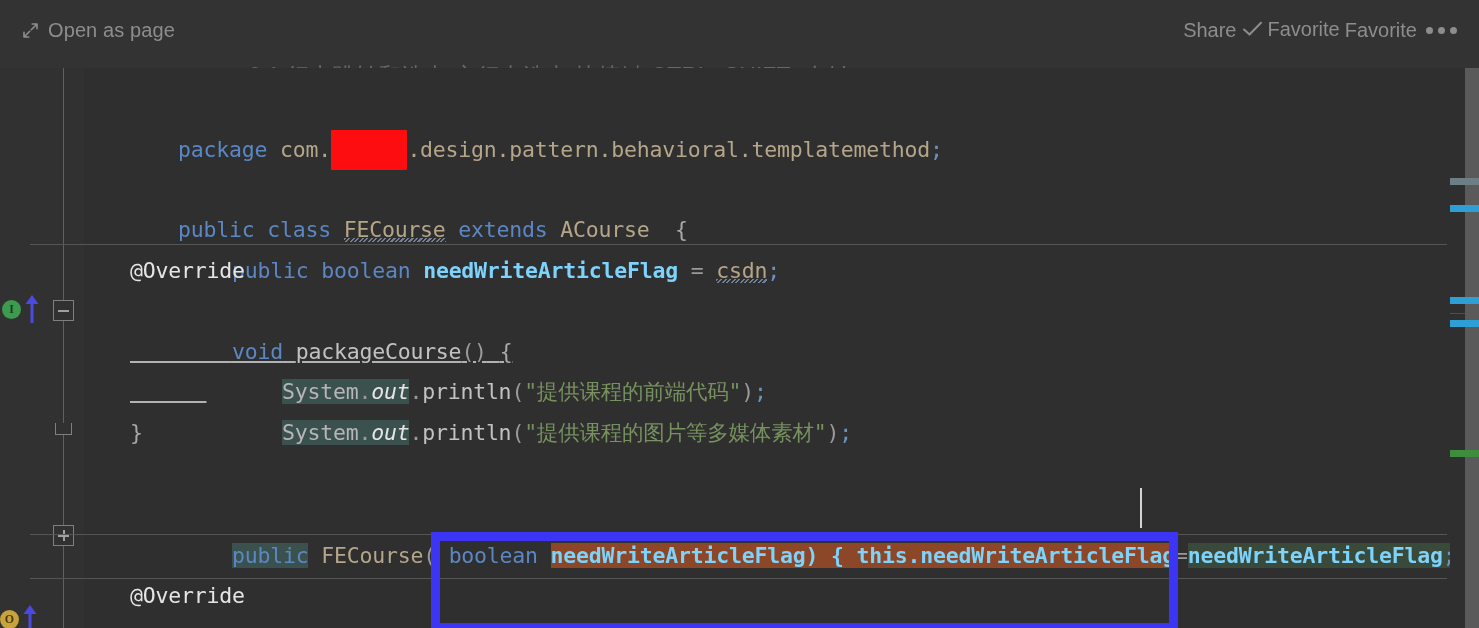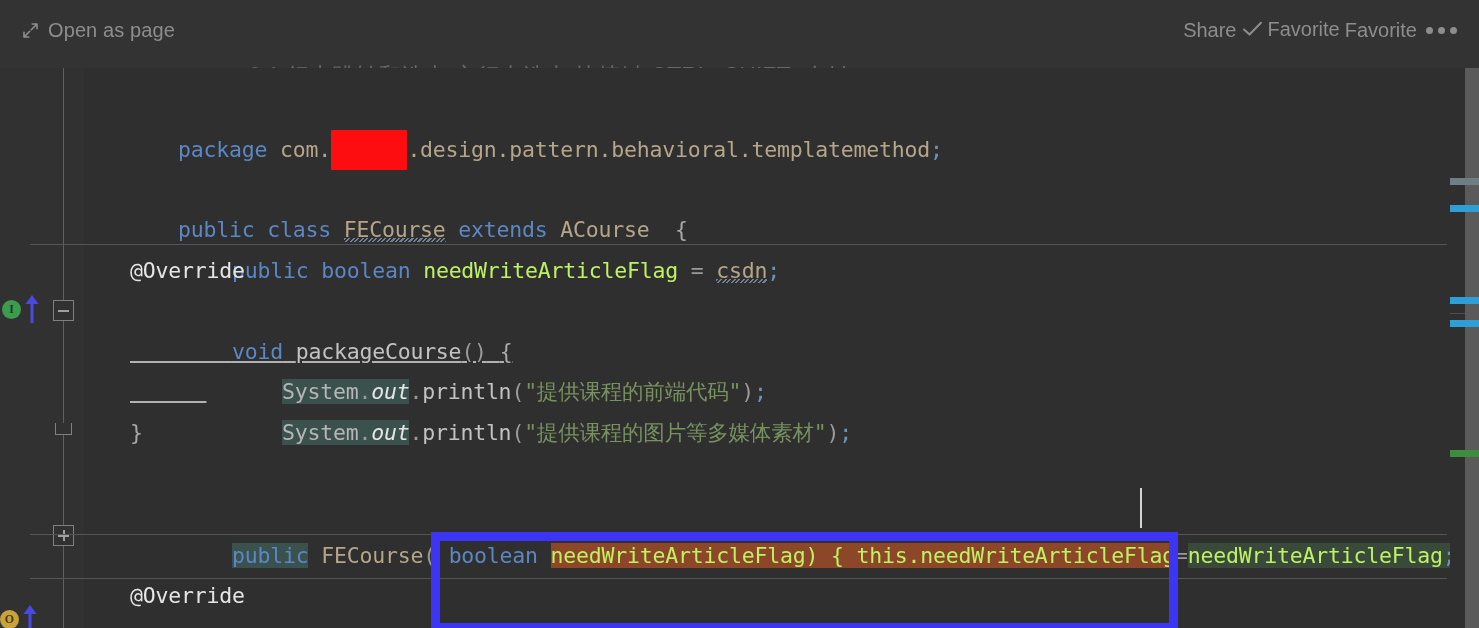--- a/index.html
+++ b/index.html
@@ -88,21 +88,21 @@
   .sep-line.full { left: -54px; width: 1417px; }
 
   .codeline {
     position: absolute; left: 0; white-space: pre;
     font-family: "DejaVu Sans Mono", "Liberation Mono", monospace;
     font-size: 21.5px; line-height: 40px;
     color: #b2b2b2; letter-spacing: -0.2px;
   }
   .kw   { color: #5b87c4; }
   .ident{ color: #b6b6b6; }
-  .fld  { color: #bef264; }
+  .fld  { color: #7dd3fc; font-weight: bold; }
   .anno { color: #e5e5e5; }
   .str  { color: #77915f; }
   .meth { color: #c2c2c2; }
   .stat { color: #e5e5e5; font-style: italic; }
   .punc { color: #9a9a9a; }
   .semi { color: #6b93c0; }
   .brc  { color: #a9a9a9; }
   .cls  { color: #b5a68a; }
   .squig { position: relative; }
   .squig:after {

